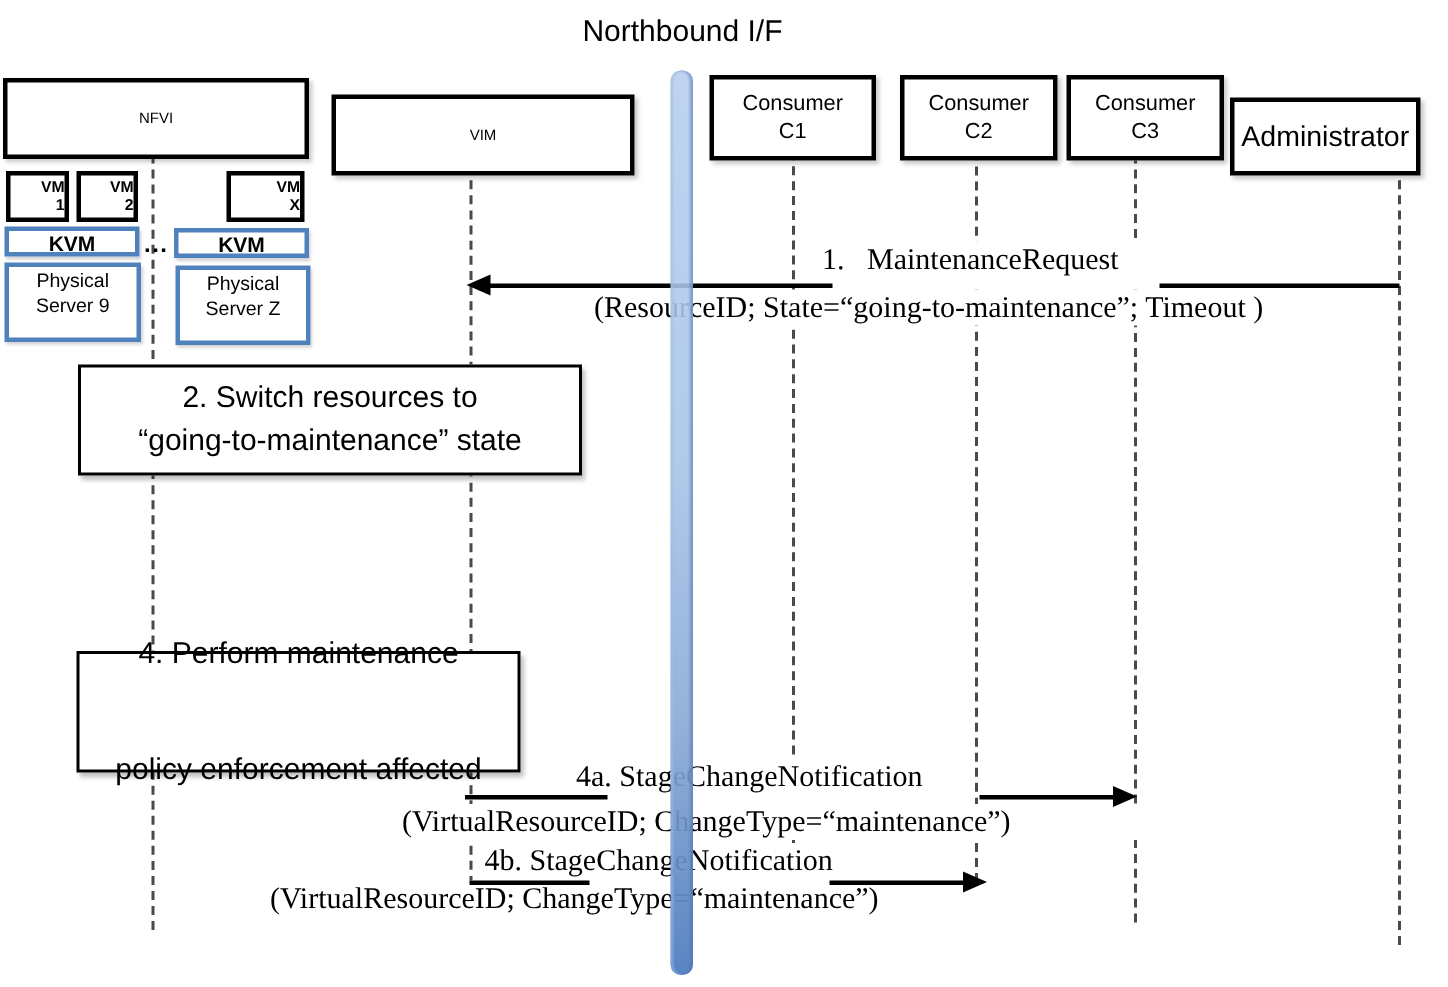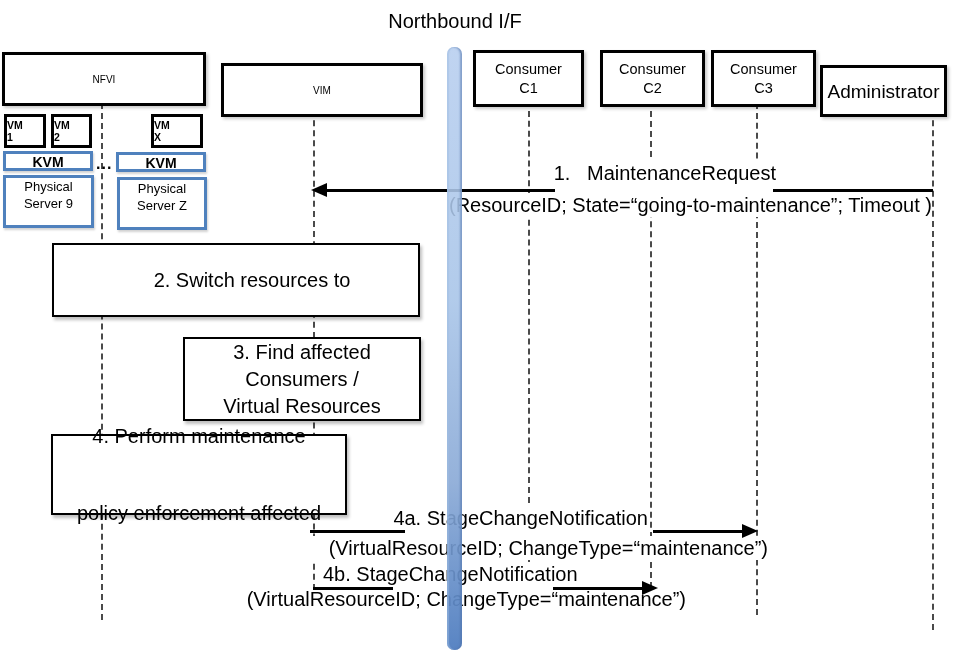--- a/index.html
+++ b/index.html
@@ -10,42 +10,42 @@
   
   .hdr{
     position:absolute;background:#fff;border:3px solid #000;
     box-shadow:2px 2px 3px rgba(0,0,0,.22);
     display:flex;flex-direction:column;align-items:center;justify-content:center;
     font-size:10px;line-height:19px;text-align:center;z-index:2;
   }
   
   .vm{
     position:absolute;background:#fff;border:3px solid #000;
-    display:flex;flex-direction:column;align-items:flex-start;justify-content:center;
+    display:flex;flex-direction:column;align-items:flex-end;justify-content:center;
     font-size:10.5px;line-height:12px;text-align:center;z-index:2;font-weight:600;
   }
   .bluebox{
     position:absolute;background:#fff;border:3px solid #4f81bd;
     box-shadow:1px 2px 2px rgba(0,0,0,.18);
     display:flex;flex-direction:column;align-items:center;justify-content:flex-start;
     text-align:center;z-index:2;
   }
   
   .life{position:absolute;width:0;border-left:2px dashed #4a4a4a;z-index:0;}
   
   .step{
     position:absolute;background:#fff;border:2px solid #000;
     box-shadow:2px 3px 3px rgba(0,0,0,.25);
     display:flex;flex-direction:column;align-items:center;justify-content:center;
     font-size:20px;line-height:29px;text-align:center;z-index:2;
   }
   
   .mlabel{
-    position:absolute;font-size:20px;line-height:24px;text-align:right;
-    background:#fff;z-index:3;white-space:nowrap;
+    position:absolute;font-size:20px;line-height:24px;text-align:left;
+    background:#fff;z-index:3;white-space:nowrap;font-family:Liberation Serif, serif;
   }
   
   .seg{position:absolute;height:3px;background:#000;z-index:4;}
   .head-left{
     position:absolute;width:0;height:0;z-index:4;
     border-top:7px solid transparent;border-bottom:7px solid transparent;
     border-right:16px solid #000;
   }
   .head-right{
     position:absolute;width:0;height:0;z-index:4;
@@ -126,27 +126,23 @@
   </div>
   <div class="bluebox" style="left:3px;top:175px;width:85px;height:47px;font-size:13px;line-height:17px;">
     <span>Physical</span>
     <span>Server 9</span>
   </div>
   <div class="bluebox" style="left:117px;top:177px;width:84px;height:47px;font-size:13px;line-height:17px;">
     <span>Physical</span>
     <span>Server Z</span>
   </div>
 
-  <div class="step" style="left:52px;top:243px;width:332px;height:70px;padding-left:32px;">
+  <div class="step" style="left:52px;top:243px;width:332px;height:70px;">
     <span>2. Switch resources to</span>
-  </div>
-  <div class="step" style="left:183px;top:337px;width:234px;height:80px;line-height:27px;">
-    <span>3. Find affected</span>
-    <span>Consumers /</span>
-    <span>Virtual Resources</span>
+    <span>“going-to-maintenance” state</span>
   </div>
   <div class="step" style="left:51px;top:434px;width:292px;height:77px;gap:48px;">
     <span>4. Perform maintenance</span>
     <span>policy enforcement affected</span>
   </div>
 
   <div class="mlabel" style="left:548px;top:161px;width:228px;height:32px;">1.&nbsp;&nbsp;&nbsp;MaintenanceRequest</div>
   <div class="mlabel" style="left:396px;top:193px;width:536px;height:24px;">(ResourceID; State=“going-to-maintenance”; Timeout )</div>
 
   <div class="mlabel" style="left:384px;top:506px;width:264px;height:29px;">4a. StageChangeNotification</div>

